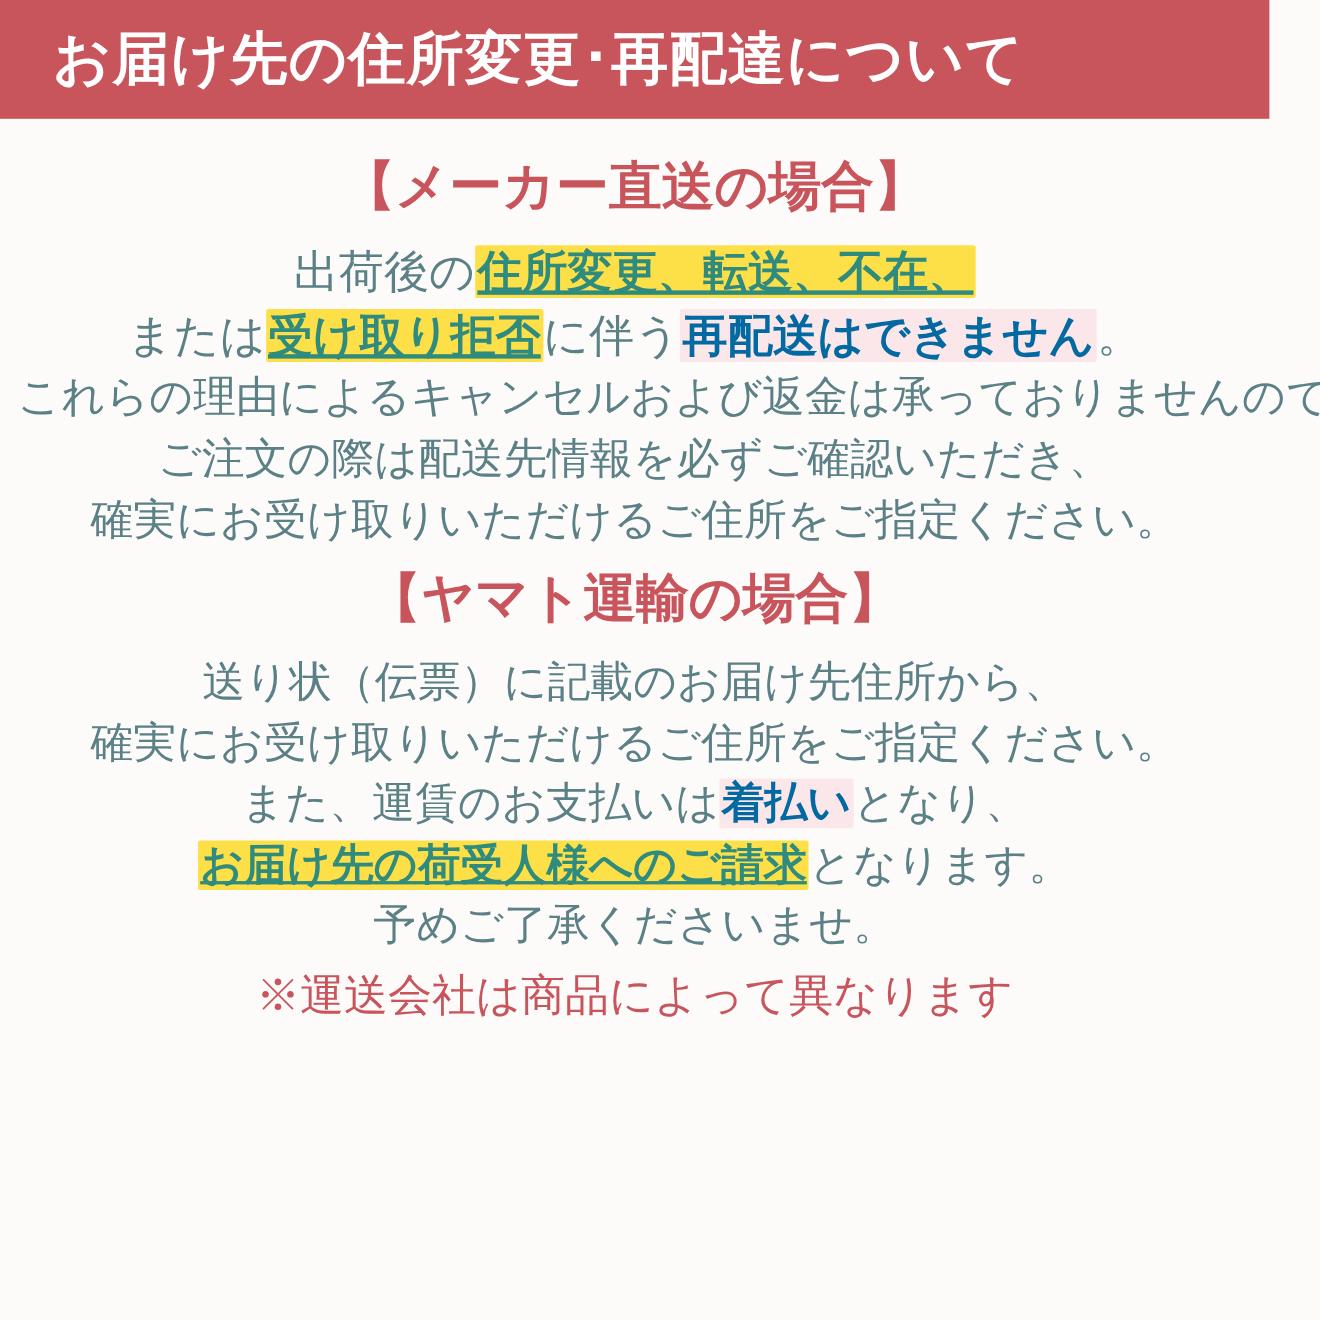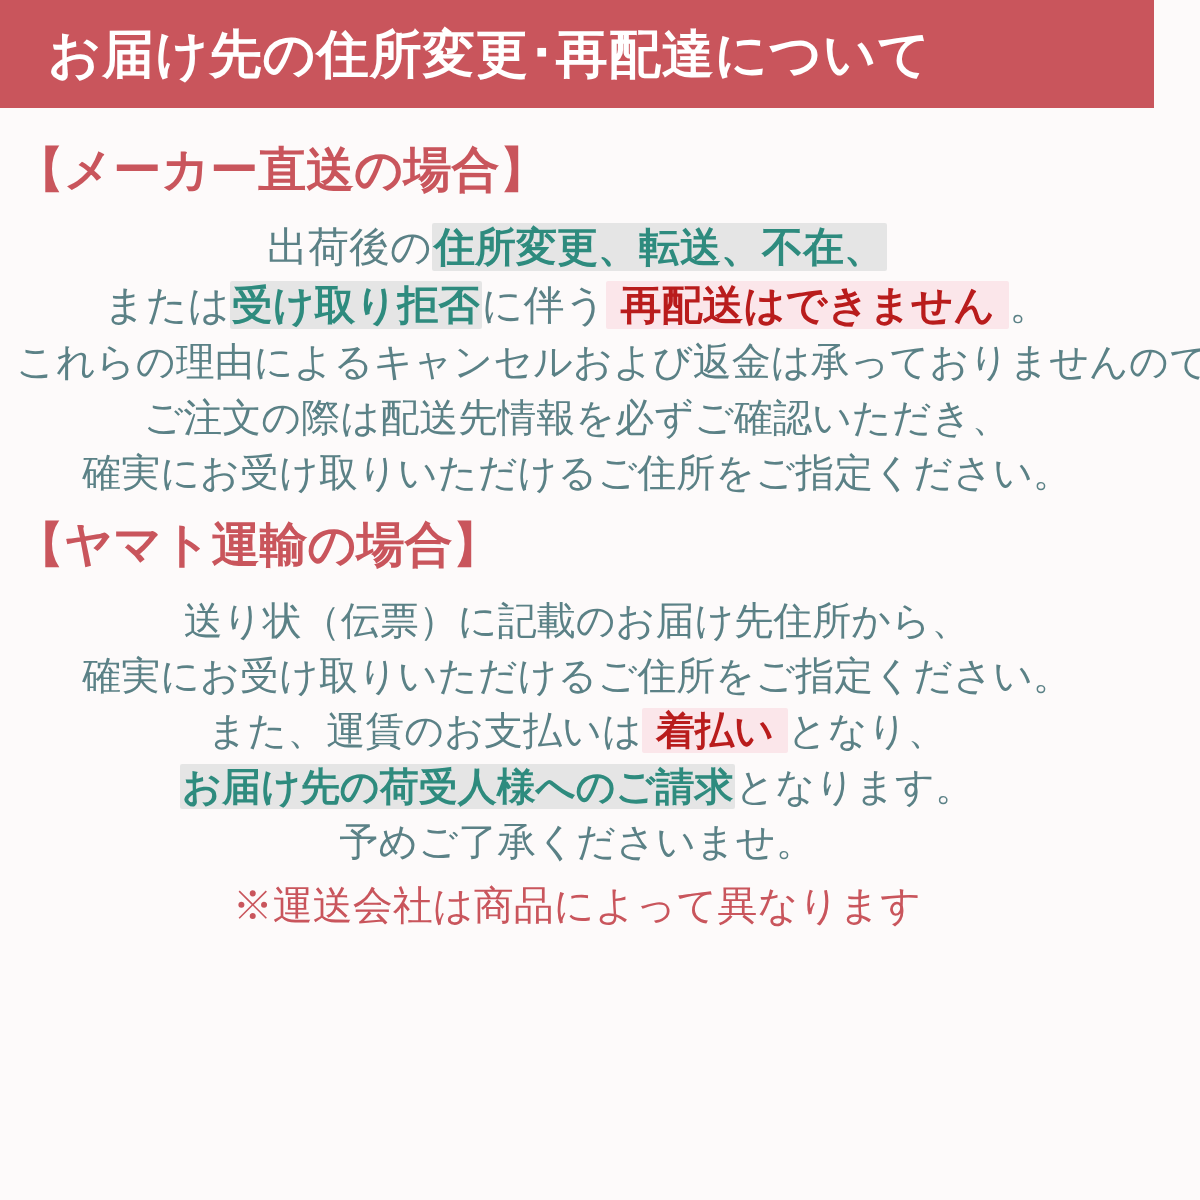--- a/index.html
+++ b/index.html
@@ -41,44 +41,45 @@
     padding: 18px 16px 0 16px;
     box-sizing: border-box;
     text-align: center;
   }
   .section-heading {
     color: #c9555c;
     font-size: 48px;
     font-weight: bold;
     line-height: 1.25;
     margin: 14px 0 18px 0;
-    text-align: left;
+    text-align: center;
     white-space: nowrap;
   }
   .line {
     color: #5b8186;
     font-size: 41px;
     line-height: 1.42;
     text-align: center;
     white-space: nowrap;
     letter-spacing: 0px;
   }
   .line.tight { font-size: 39px; }
   .hl-green {
     color: #2e8b7e;
-    background: #e5e5e5;
+    background: #fde047;
     font-weight: bold;
     padding: 1px 2px;
     border-radius: 2px;
+    text-decoration: underline;
   }
   .hl-pink {
-    color: #b91c1c;
+    color: #0369a1;
     background: #fbe6ea;
     font-weight: bold;
-    padding: 1px 14px;
+    padding: 1px 2px;
     border-radius: 2px;
   }
   .note {
     color: #c9555c;
     font-size: 40px;
     text-align: center;
     line-height: 1.3;
     margin-top: 10px;
     white-space: nowrap;
   }

